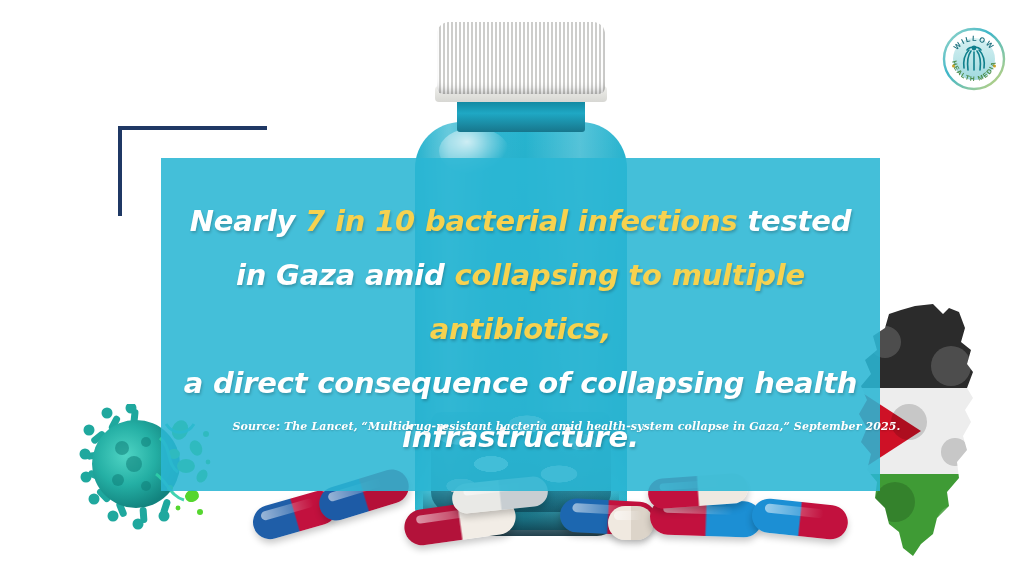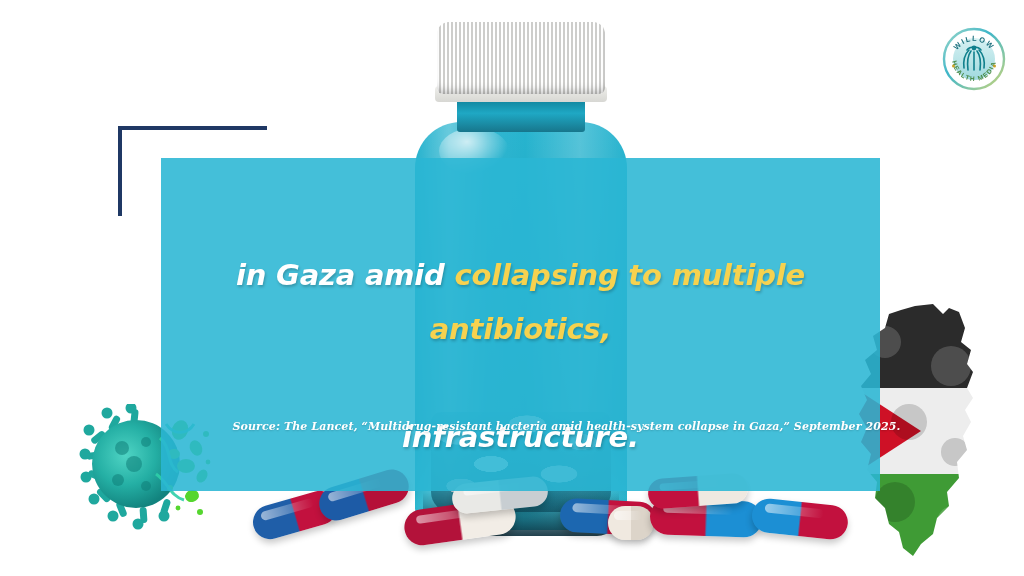--- a/index.html
+++ b/index.html
@@ -334,23 +334,23 @@
           <circle cx="100" cy="150" r="14" fill="#000000"></circle>
           <circle cx="40" cy="200" r="20" fill="#000000"></circle>
           <circle cx="98" cy="220" r="16" fill="#ffffff"></circle>
         </g>
       </g>
     </svg>
   </div>
 
   <div id="panel">
     <div id="headline">
-      <br>
+      <span><span>Nearly </span><span class="hl">7 in 10 bacterial infections</span><span> tested</span></span><br>
       <span><span>in Gaza amid </span><span class="hl">collapsing to multiple antibiotics,</span></span><br>
-      <br>
+      <span>a direct consequence of collapsing health</span><br>
       <span>infrastructure.</span>
     </div>
     <div id="source">Source: The Lancet, “Multidrug-resistant bacteria amid health-system collapse in Gaza,” September 2025.</div>
   </div>
 
   <div id="logo">
     <svg width="66" height="66" viewBox="0 0 66 66">
       <defs>
         <linearGradient id="ringg" x1="0" y1="0" x2="1" y2="1">
           <stop offset="0%" stop-color="#9fd8c8"></stop>

